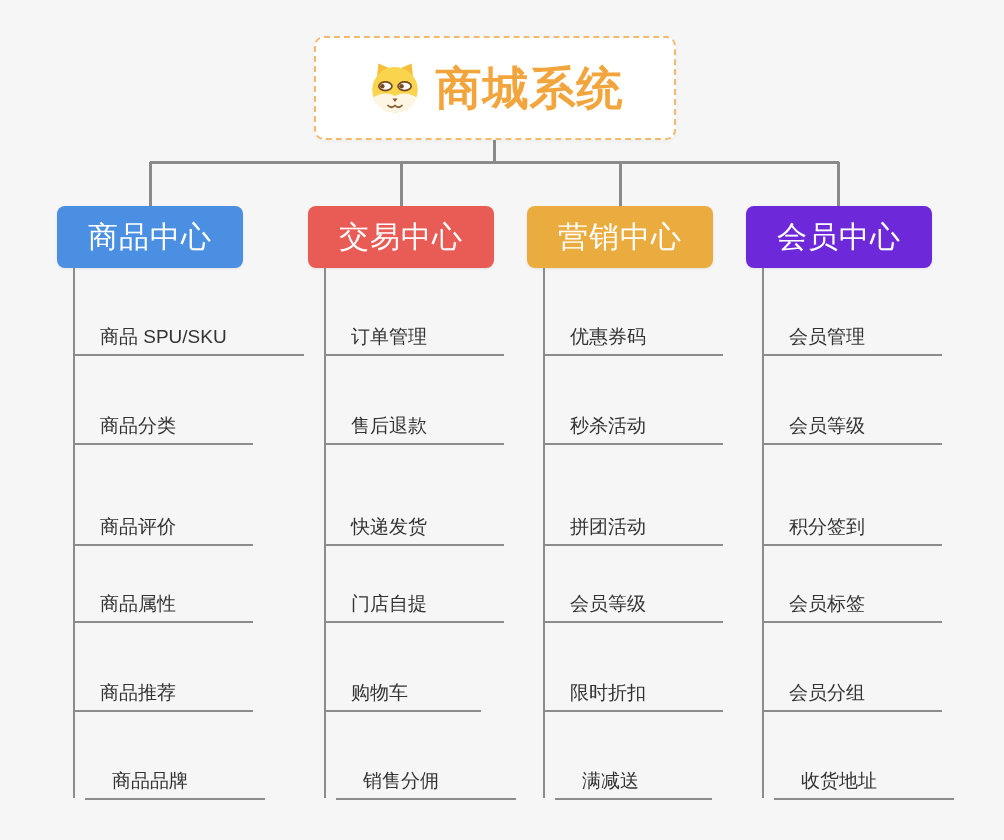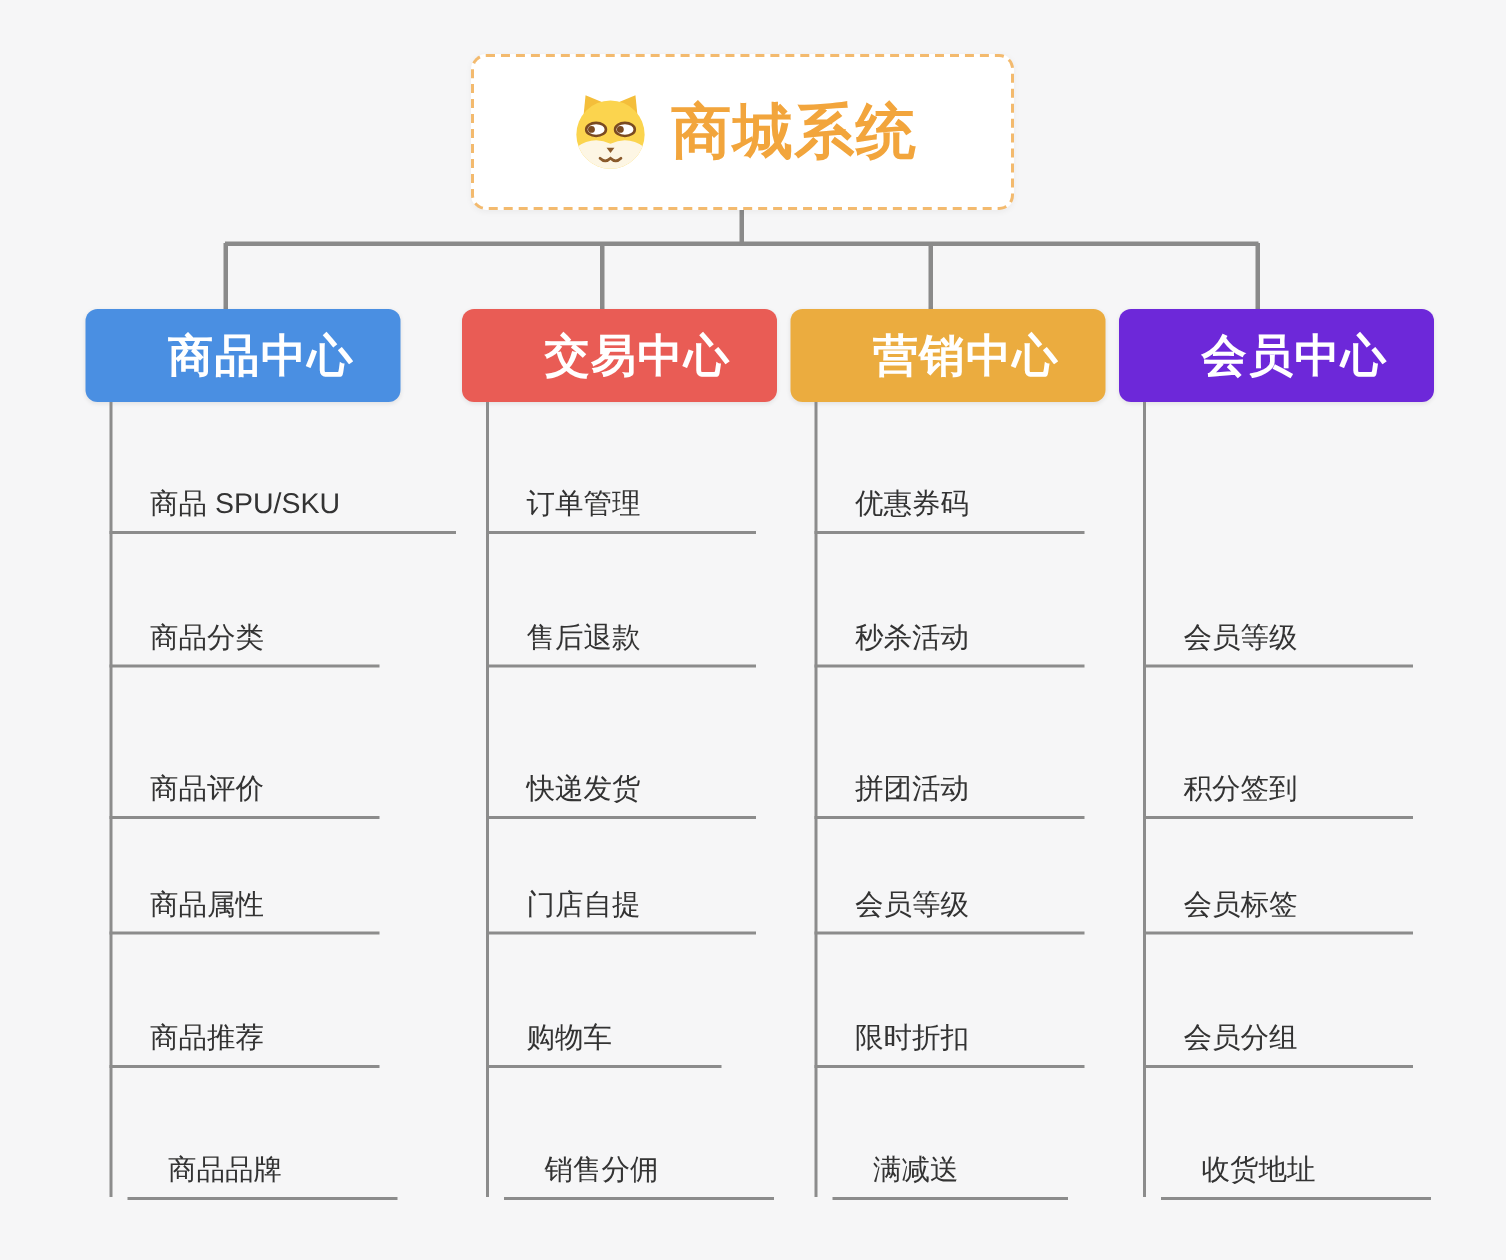--- a/index.html
+++ b/index.html
@@ -24,39 +24,38 @@
   
   .root-node{
     position:absolute;left:314px;top:36px;width:362px;height:104px;
     box-sizing:border-box;background:#FFFFFF;
     border:2px dashed #F3BA6E;border-radius:10px;
     display:flex;align-items:center;justify-content:center;gap:13px;
     box-shadow:0 1px 4px rgba(0,0,0,0.05);
     cursor:pointer;
   }
   .root-title{
-    font-size:40px;color:#F2A53C;font-weight:600;letter-spacing:1px;
+    font-size:46px;color:#F2A53C;font-weight:600;letter-spacing:1px;
     line-height:1;white-space:nowrap;
   }
   .root-icon{width:56px;height:56px;flex:0 0 auto;}
 
   
   .branch{position:absolute;top:206px;width:260px;height:600px;}
   .branch-1{left:57px;}
   .branch-2{left:308px;}
   .branch-3{left:527px;}
   .branch-4{left:746px;}
 
   .branch-box{
     position:absolute;left:0;top:0;width:186px;height:62px;
-    border-radius:8px;color:#FFFFFF;font-size:30px;font-weight:700;
+    border-radius:8px;color:#FFFFFF;font-size:30px;font-weight:400;
     display:flex;align-items:center;justify-content:center;
     letter-spacing:1px;white-space:nowrap;cursor:pointer;
     box-shadow:0 1px 3px rgba(0,0,0,0.08);
-    padding-left:24px;
   }
   .trunk{position:absolute;left:16px;top:62px;width:2px;height:530px;background:#8C8C8C;}
 
   .leaf{
     position:absolute;left:16px;height:34px;width:153px;
     border-bottom:2px solid #8C8C8C;
     font-size:19px;color:#333333;line-height:34px;
     padding-left:27px;box-sizing:content-box;white-space:nowrap;
     cursor:pointer;
   }
@@ -129,20 +128,21 @@
     <div class="leaf r2">秒杀活动</div>
     <div class="leaf r3">拼团活动</div>
     <div class="leaf r4">会员等级</div>
     <div class="leaf r5">限时折扣</div>
     <div class="leaf r6 w-short">满减送</div>
   </div>
 
   <div class="branch branch-4">
     <div class="branch-box" style="background-color: #6d28d9;">会员中心</div>
     <div class="trunk"></div>
+    <div class="leaf r1">会员管理</div>
     <div class="leaf r2">会员等级</div>
     <div class="leaf r3">积分签到</div>
     <div class="leaf r4">会员标签</div>
     <div class="leaf r5">会员分组</div>
     <div class="leaf r6">收货地址</div>
   </div>
 
 </div>
 
 </body></html>

